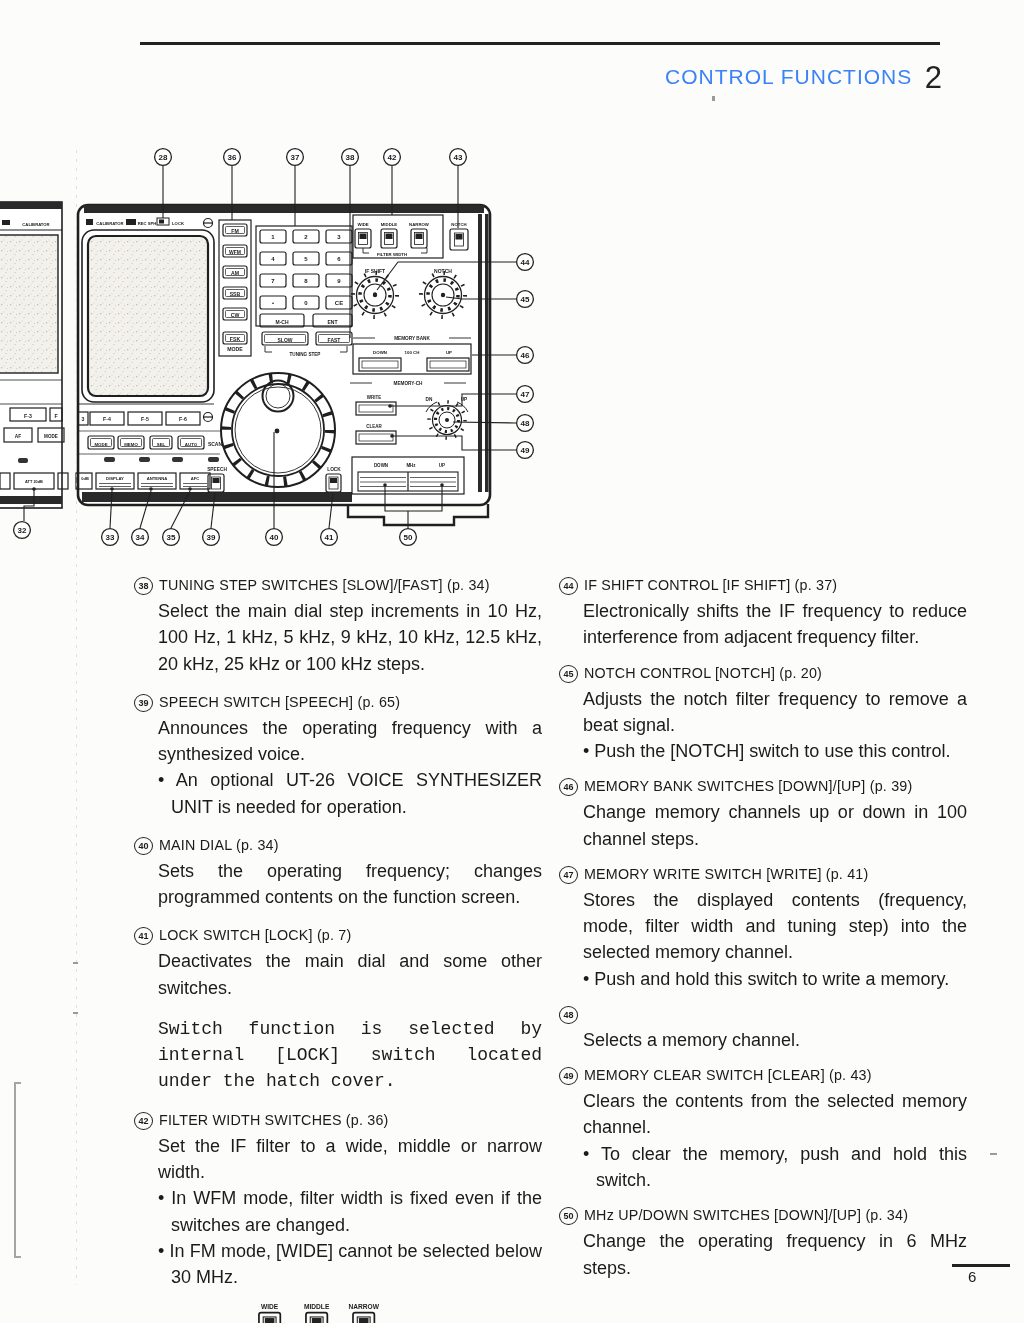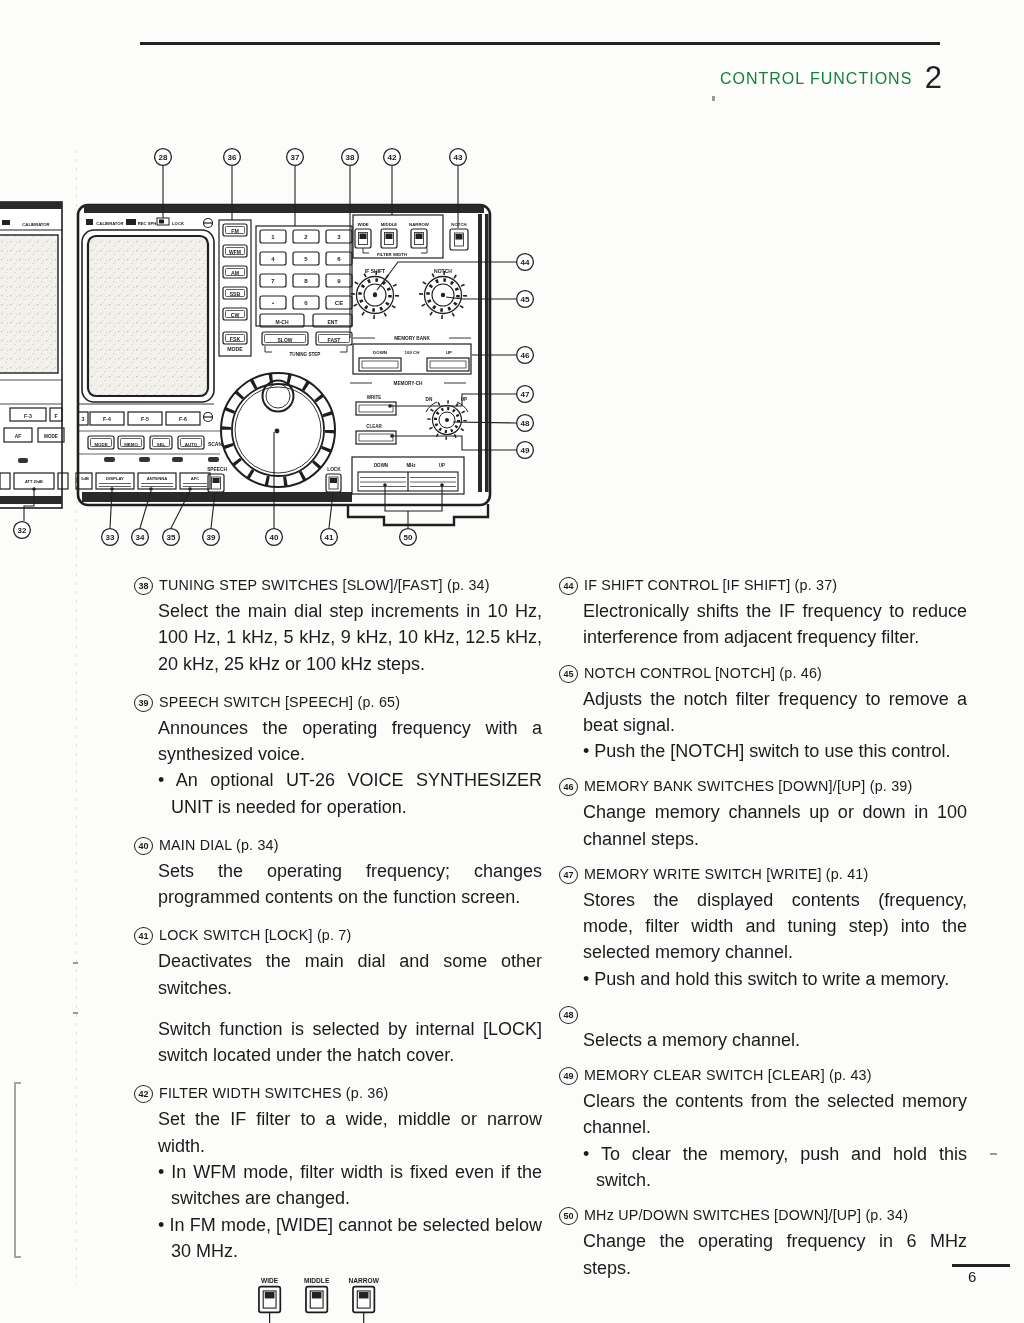--- a/index.html
+++ b/index.html
@@ -5,36 +5,36 @@
   html,body{margin:0;padding:0;}
   body{
     width:1024px;height:1323px;position:relative;overflow:hidden;
     background:#fcfcfb;color:#1b1b1b;
     font-family:"Liberation Sans", sans-serif;
   }
   .abs{position:absolute;}
   
   #hdr-rule{left:140px;top:42px;width:800px;height:3px;background:#222;}
   #hdr{left:560px;top:60px;width:382px;text-align:right;white-space:nowrap;}
-  #hdr .t{font-size:16px;letter-spacing:1px;color:#15803d;}
+  #hdr .t{font-size:21px;letter-spacing:1px;color:#3b82f6;}
   #hdr .n{font-size:31px;color:#222;margin-left:8px;vertical-align:-4px;font-weight:400;}
   
   #diag{left:0;top:140px;}
   
   .col{position:absolute;top:576px;width:421px;}
   #col-left{left:121px;}
   #col-right{left:546px;}
   .item{margin-bottom:16px;padding-left:13px;}
   #col-right .item{margin-bottom:13px;}
   .ihead{display:flex;align-items:flex-start;gap:6px;margin-bottom:3px;}
   .badge{flex:0 0 auto;width:17px;height:16px;border:1.3px solid #222;border-radius:50%;
          font-size:9px;line-height:16px;text-align:center;font-weight:bold;margin-top:1px;}
   .ititle{font-weight:normal;font-size:14.3px;letter-spacing:.2px;padding-top:1px;}
   .item p{margin:0 0 0 24px;font-size:18px;line-height:1.46;text-align:justify;}
-  .item p.gap{margin-top:15px;}
+  .item p.gap{margin-top:15px;font-family:Liberation Mono, monospace;}
   .item p.bul{padding-left:13px;text-indent:-13px;}
   .item p.bul::before{content:"• ";}
   .figwrap{margin:12px 0 2px 118px;}
   
   #foot-rule{left:952px;top:1264px;width:58px;height:2.5px;background:#222;}
   #foot-num{left:968px;top:1268px;font-size:15px;}
   
   .speck{background:#9a9a96;}
   #lbracket{left:14px;top:1082px;width:2px;height:176px;background:#a6a49f;}
   #lbr-t{left:14px;top:1082px;width:7px;height:2px;background:#a6a49f;}
@@ -570,21 +570,21 @@
   <div class="item">
     <div class="ihead">
         <span class="badge">44</span>
       <span class="ititle">IF SHIFT CONTROL [IF SHIFT] (p. 37)</span>
       </div>
     <p>Electronically shifts the IF frequency to reduce interference from adjacent frequency filter.</p>
   </div>
   <div class="item">
     <div class="ihead">
         <span class="badge">45</span>
-      <span class="ititle">NOTCH CONTROL [NOTCH] (p. 46)</span>
+      <span class="ititle">NOTCH CONTROL [NOTCH] (p. 20)</span>
       </div>
     <p>Adjusts the notch filter frequency to remove a beat signal.</p>
     <p class="bul">Push the [NOTCH] switch to use this control.</p>
   </div>
   <div class="item">
     <div class="ihead">
         <span class="badge">46</span>
       <span class="ititle">MEMORY BANK SWITCHES [DOWN]/[UP] (p. 39)</span>
       </div>
     <p>Change memory channels up or down in 100 channel steps.</p>

